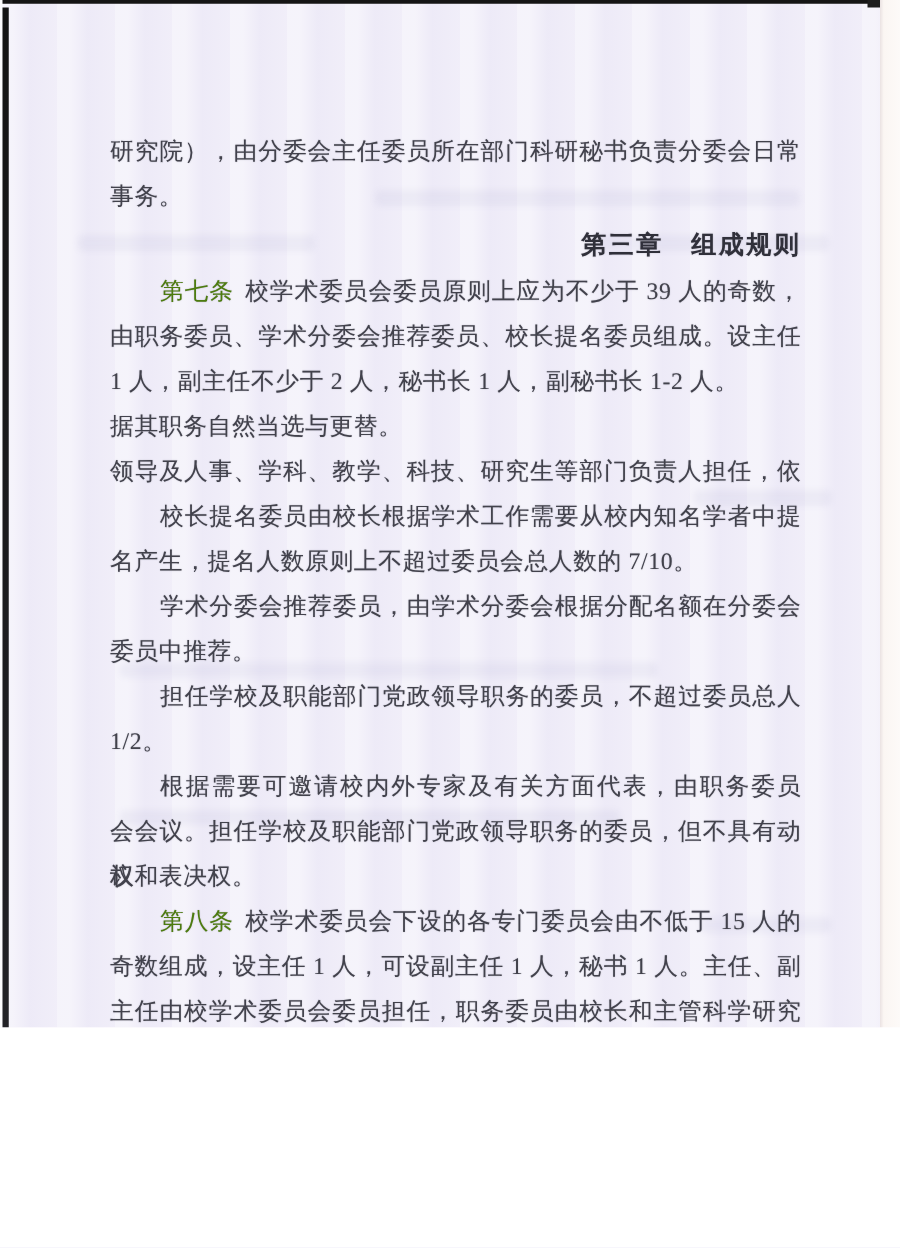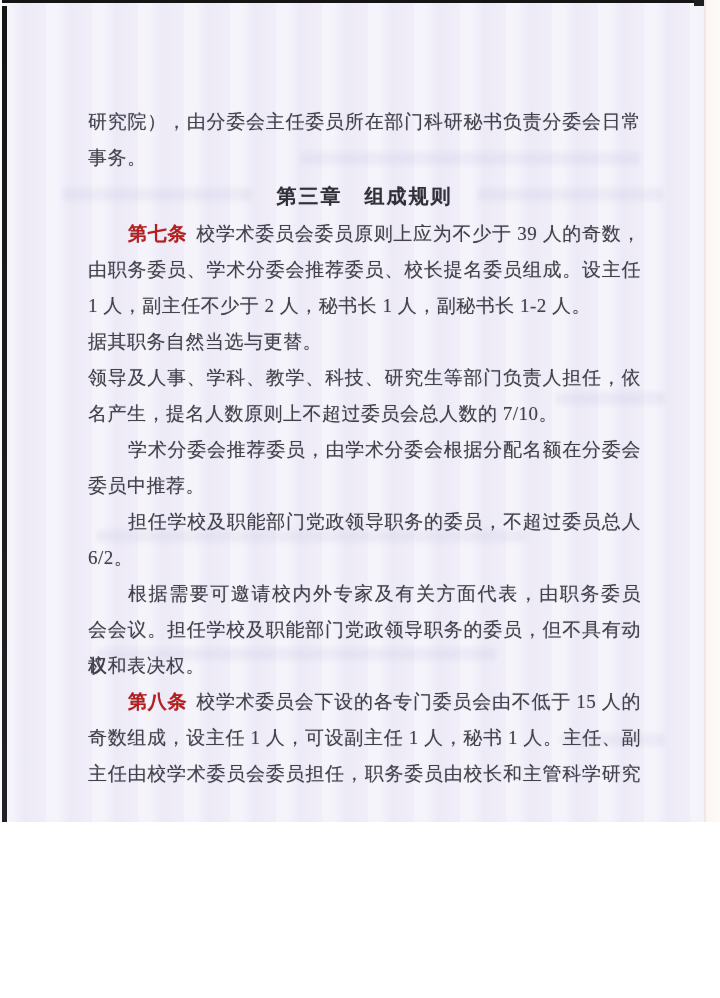--- a/index.html
+++ b/index.html
@@ -82,28 +82,28 @@
   }
   .line {
     height: 36px;
     line-height: 36px;
     text-align: justify;
     white-space: normal;
   }
   .line.fill { text-align-last: justify; }
   .line.indent { text-indent: 40px; }
   .lead {
-    font-weight: 700;
-    color: #b91c1c;
+    font-weight: 400;
+    color: #4d7c0f;
     margin-right: 9px;
   }
   .heading {
     height: 40px;
     line-height: 40px;
-    text-align: center;
+    text-align: right;
     font-weight: 700;
     font-size: 20px;
     letter-spacing: 2px;
     color: #30303a;
   }
   .footer {
     position: absolute;
     top: 903px;
     right: 92px;
     font-size: 17px;
@@ -140,27 +140,28 @@
 
     <div class="heading">第三章　组成规则</div>
 
     <div class="line fill indent"><b class="lead">第七条</b><span>校学术委员会委员原则上应为不少于 39 人的奇数，</span></div>
     <div class="line fill">由职务委员、学术分委会推荐委员、校长提名委员组成。设主任</div>
     <div class="line">1 人，副主任不少于 2 人，秘书长 1 人，副秘书长 1-2 人。</div>
 
     <div class="line">据其职务自然当选与更替。</div>
     <div class="line fill">领导及人事、学科、教学、科技、研究生等部门负责人担任，依</div>
 
+    <div class="line fill indent">校长提名委员由校长根据学术工作需要从校内知名学者中提</div>
     <div class="line">名产生，提名人数原则上不超过委员会总人数的 7/10。</div>
 
     <div class="line fill indent">学术分委会推荐委员，由学术分委会根据分配名额在分委会</div>
     <div class="line">委员中推荐。</div>
 
     <div class="line fill indent">担任学校及职能部门党政领导职务的委员，不超过委员总人</div>
-    <div class="line">6/2。</div>
+    <div class="line">1/2。</div>
 
     <div class="line fill indent">根据需要可邀请校内外专家及有关方面代表，由职务委员</div>
     <div class="line fill">会会议。担任学校及职能部门党政领导职务的委员，但不具有动议</div>
     <div class="line">权和表决权。</div>
 
     <div class="line fill indent"><b class="lead">第八条</b><span>校学术委员会下设的各专门委员会由不低于 15 人的</span></div>
     <div class="line fill">奇数组成，设主任 1 人，可设副主任 1 人，秘书 1 人。主任、副</div>
     <div class="line fill">主任由校学术委员会委员担任，职务委员由校长和主管科学研究</div>
   </div>
 

